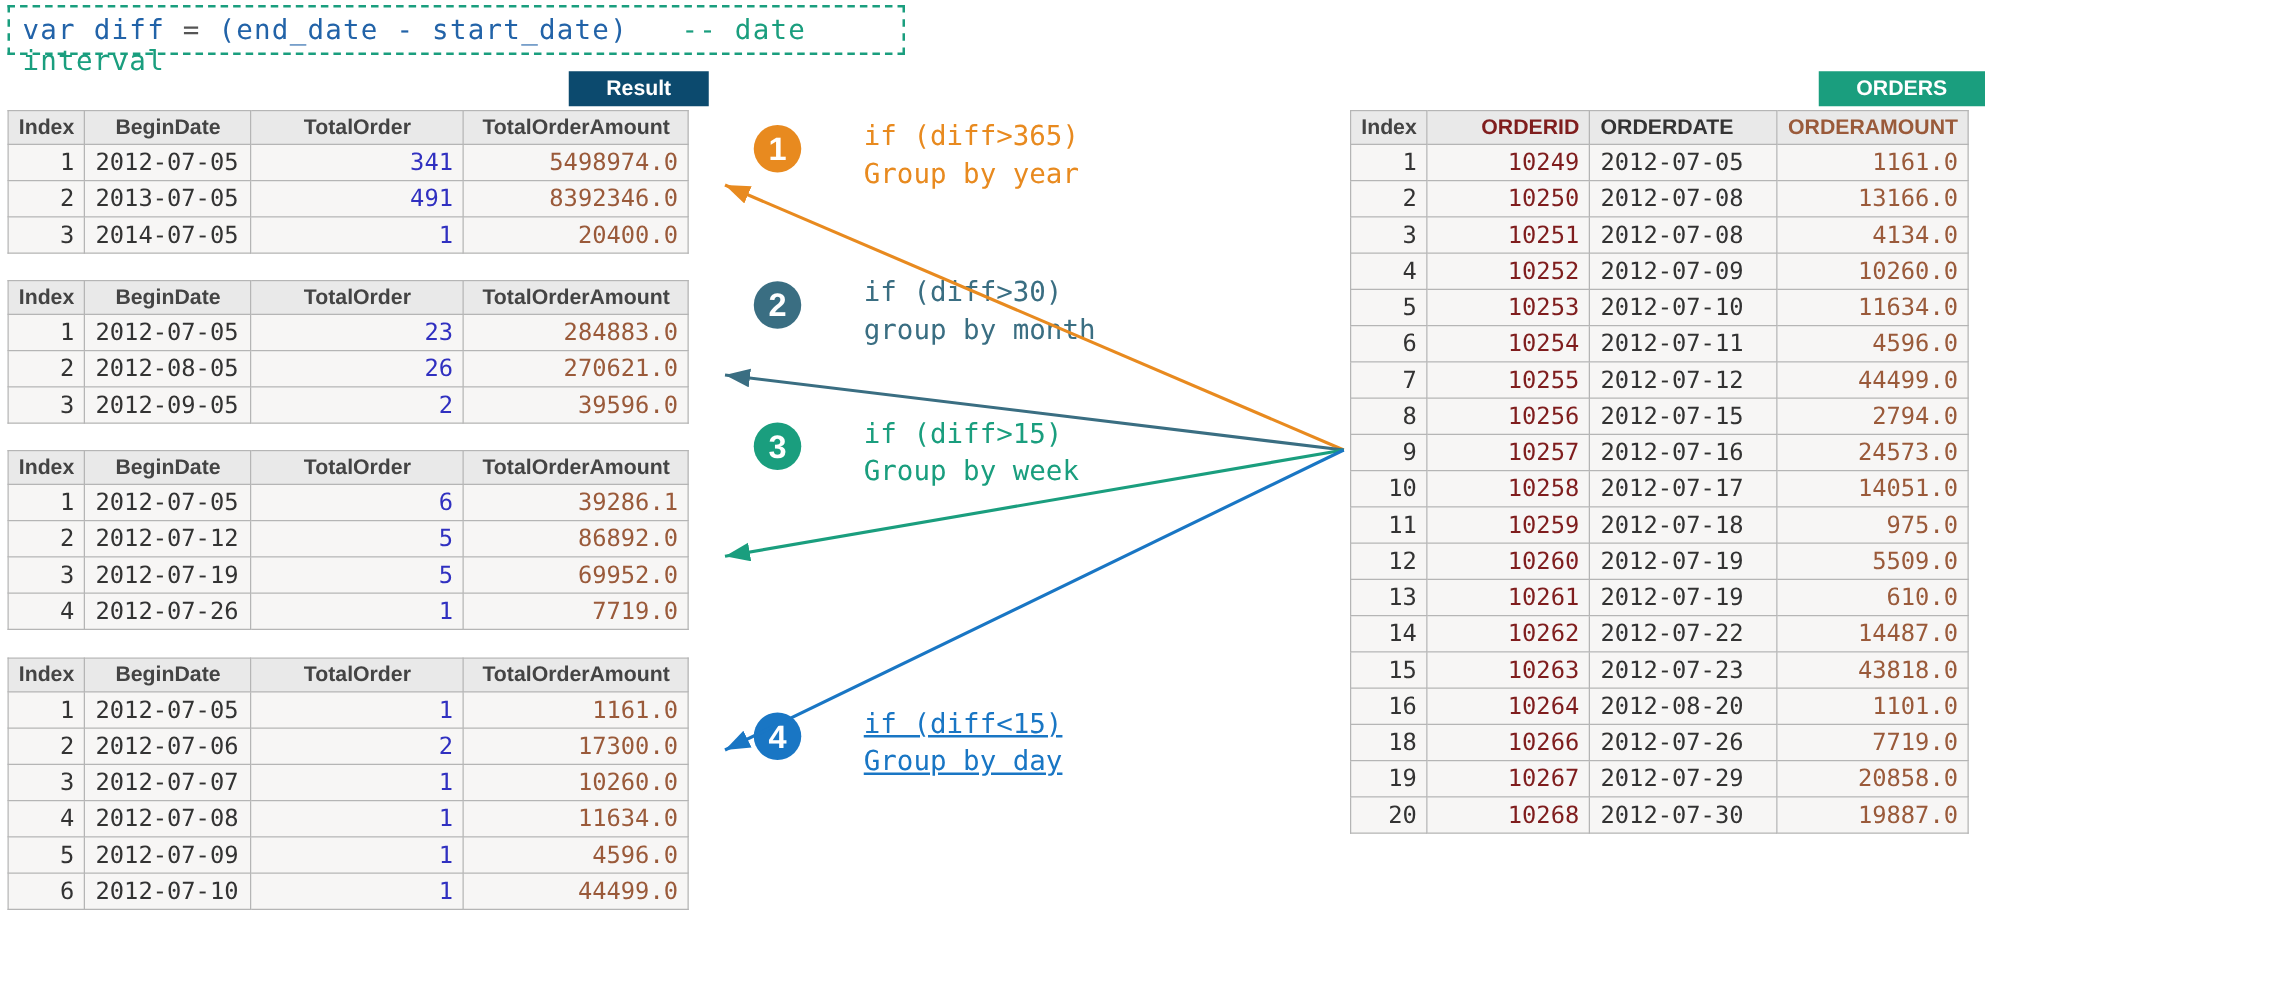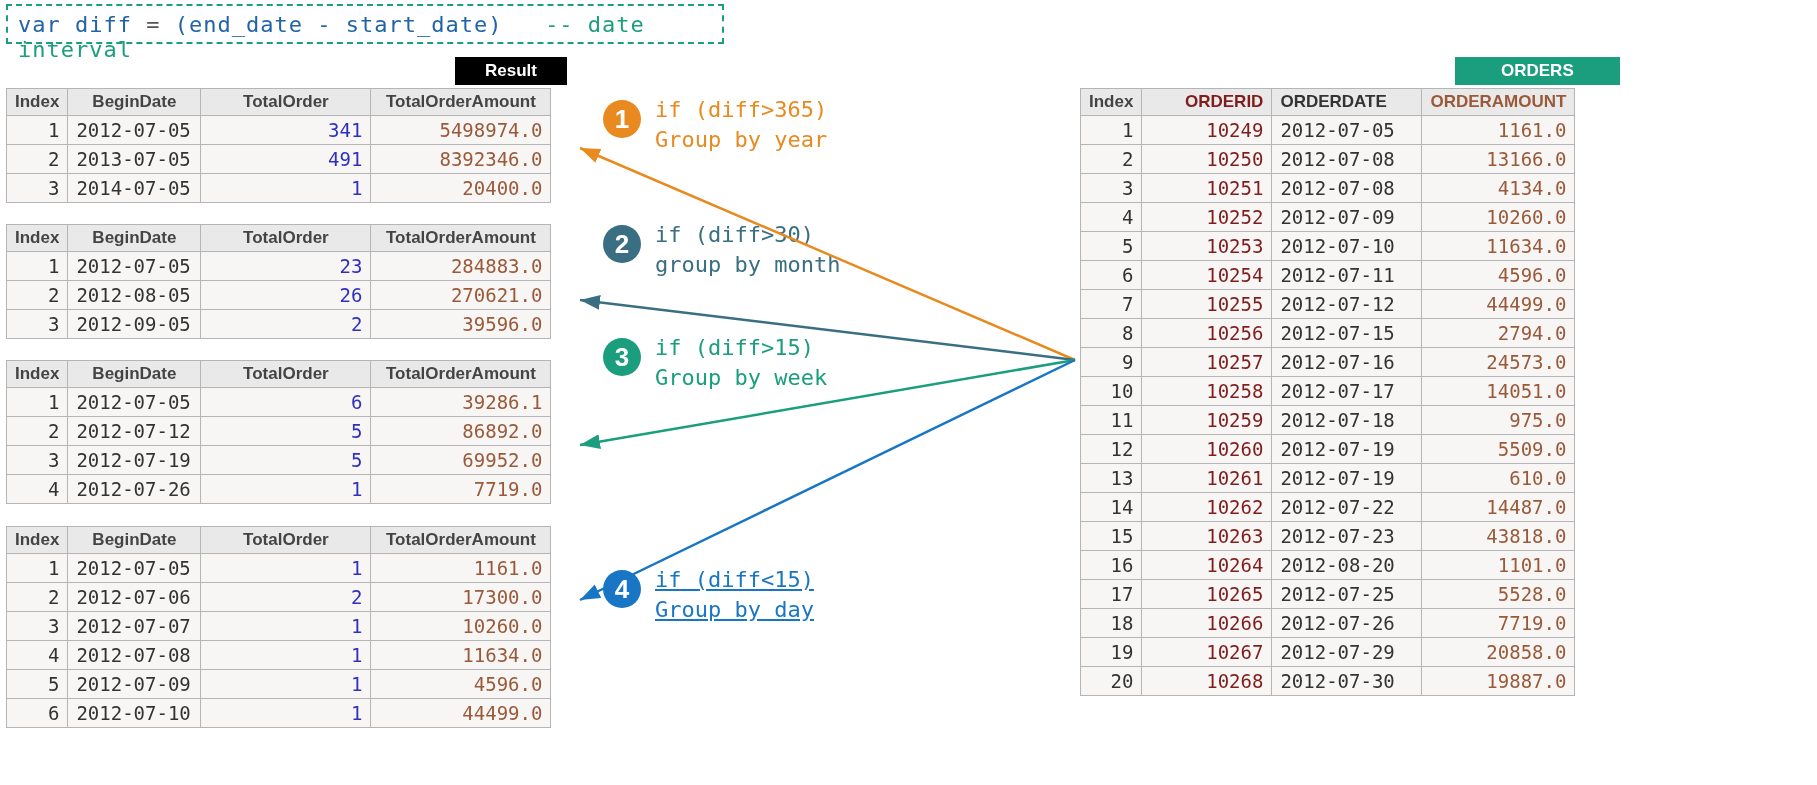--- a/index.html
+++ b/index.html
@@ -20,33 +20,33 @@
     border: 2px dashed #1a9e7e;
     padding: 6px 10px;
     font-size: 22px;
     letter-spacing: 1px;
   }
   .kw { color: #2263a8; }
   .op { color: #555; }
   .comment { color: #1a9e7e; }
   .result-tab {
     position: absolute;
-    background: #000000;
+    background: #0c4a6e;
     color: #fff;
     font-weight: bold;
     padding: 4px 30px;
     font-family: Verdana, sans-serif;
     font-size: 17px;
   }
   .orders-tab {
     position: absolute;
     background: #1a9e7e;
     color: #fff;
     font-weight: bold;
-    padding: 4px 46px;
+    padding: 4px 30px;
     font-family: Verdana, sans-serif;
     font-size: 17px;
     text-align: center;
   }
   table.data {
     position: absolute;
     border-collapse: collapse;
     font-size: 19px;
     font-family: "Lucida Console", Monaco, Consolas, monospace;
   }
@@ -85,20 +85,21 @@
   }
   .badge-1 { background: #e88a1f; }
   .badge-2 { background: #3a6e82; }
   .badge-3 { background: #1a9e7e; }
   .badge-4 { background: #1976c4; }
   .annot {
     position: absolute;
     font-size: 22px;
     font-family: "Lucida Console", Monaco, Consolas, monospace;
     line-height: 1.35;
+    margin-left: 36px;
   }
   .annot.c1 { color: #e88a1f; }
   .annot.c2 { color: #3a6e82; }
   .annot.c3 { color: #1a9e7e; }
   .annot.c4 { color: #1976c4; text-decoration: underline; }
   svg.arrows { position: absolute; left: 0; top: 0; pointer-events: none; }
 </style>
 </head>
 <body>
 
@@ -365,26 +366,20 @@
         <td class="idx-col">15</td>
         <td class="oid">10263</td>
         <td class="odate">2012-07-23</td>
         <td class="oamt">43818.0</td>
       </tr>
       <tr>
         <td class="idx-col">16</td>
         <td class="oid">10264</td>
         <td class="odate">2012-08-20</td>
         <td class="oamt">1101.0</td>
-      </tr>
-      <tr>
-        <td class="idx-col">17</td>
-        <td class="oid">10265</td>
-        <td class="odate">2012-07-25</td>
-        <td class="oamt">5528.0</td>
       </tr>
       <tr>
         <td class="idx-col">18</td>
         <td class="oid">10266</td>
         <td class="odate">2012-07-26</td>
         <td class="oamt">7719.0</td>
       </tr>
       <tr>
         <td class="idx-col">19</td>
         <td class="oid">10267</td>

